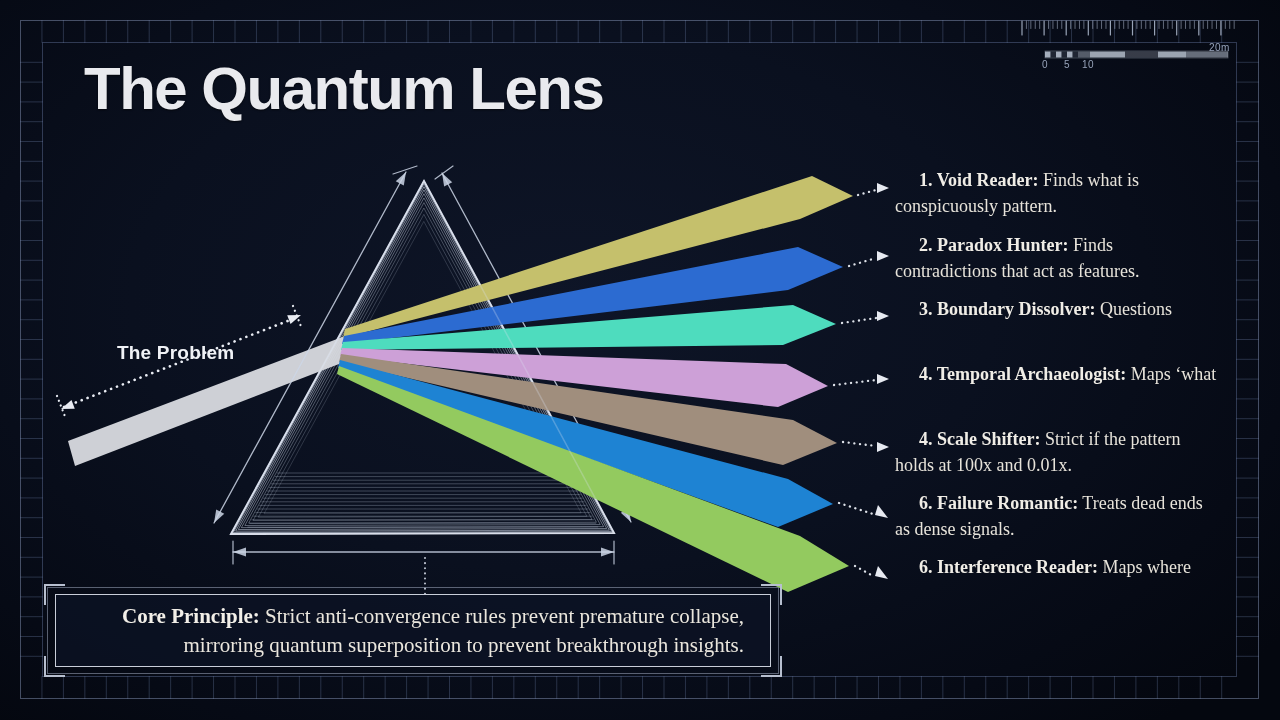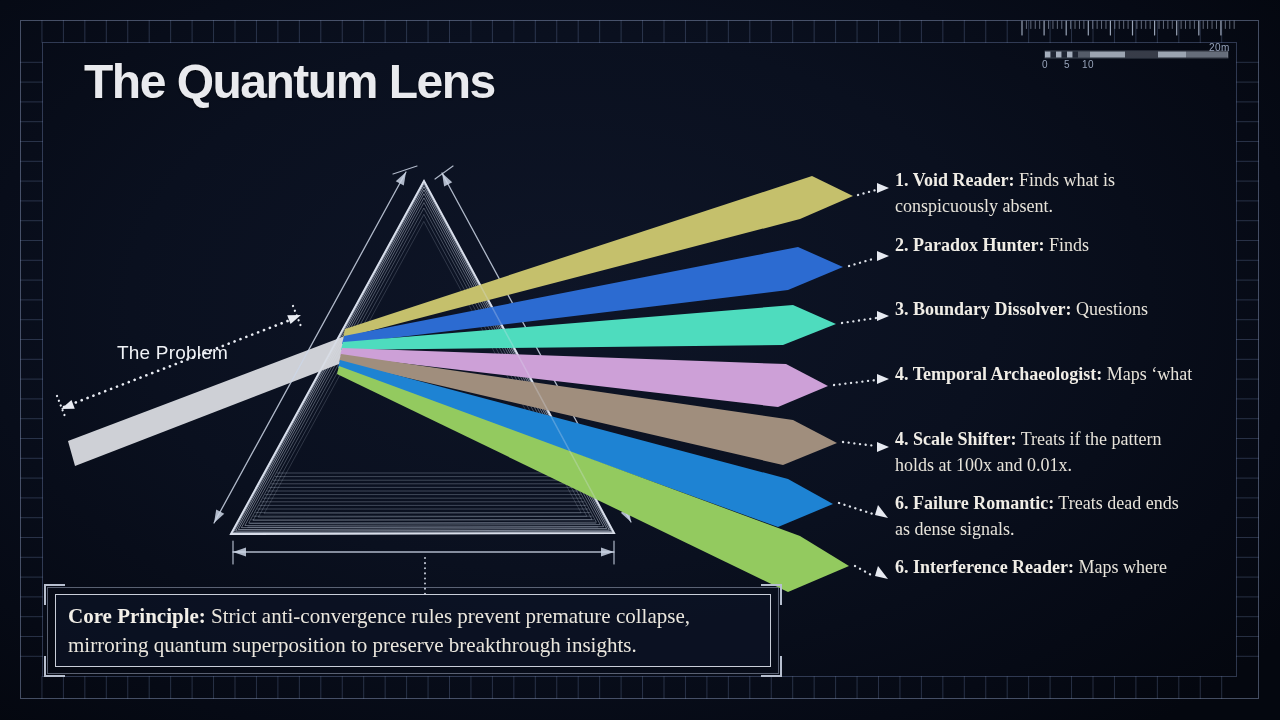--- a/index.html
+++ b/index.html
@@ -4,47 +4,47 @@
 <style>
   html,body{margin:0;padding:0;background:#04060d;}
   .stage{
     position:relative;width:1280px;height:720px;overflow:hidden;
     background:radial-gradient(ellipse 900px 560px at 44% 42%, #0e1527 0%, #0a101f 48%, #060a15 82%, #04070f 100%);
     font-family:"Liberation Sans", sans-serif;
   }
   svg.bp{position:absolute;left:0;top:0;}
   .title{
     position:absolute;left:84px;top:56px;margin:0;
-    font-size:48px;font-weight:bold;letter-spacing:-1.5px;line-height:1.1;
+    font-size:60px;font-weight:bold;letter-spacing:-1.5px;line-height:1.1;
     color:#e9eaee;text-shadow:0 1px 2px rgba(0,0,0,.6);
   }
   .problem-label{
     position:absolute;left:117px;top:342px;
-    font-size:19px;font-weight:normal;color:#f0f2f6;letter-spacing:.2px;
+    font-size:19px;font-weight:bold;color:#f0f2f6;letter-spacing:.2px;
   }
   .lens{
     position:absolute;left:895px;width:368px;
     font-family:"Liberation Serif", serif;font-size:18px;line-height:26px;
     color:#e7e3da;
   }
-  .lens b{color:#f0ede6;}
+  .lens b{color:#f0ede6;margin-left:24px;}
   .core-outer{
     position:absolute;left:47px;top:587px;width:730px;height:85px;
     border:1px solid rgba(172,182,204,.5);
   }
   .corner{position:absolute;width:19px;height:19px;border:0 solid #b7bfcf;}
   .c-tl{left:-4px;top:-4px;border-left-width:2px;border-top-width:2px;}
   .c-tr{right:-4px;top:-4px;border-right-width:2px;border-top-width:2px;}
   .c-bl{left:-4px;bottom:-4px;border-left-width:2px;border-bottom-width:2px;}
   .c-br{right:-4px;bottom:-4px;border-right-width:2px;border-bottom-width:2px;}
   .core-inner{
     position:absolute;left:7px;top:6px;right:7px;bottom:6px;
     border:1.5px solid #c9ced9;background:rgba(13,19,37,.72);
     font-family:"Liberation Serif", serif;font-size:21px;line-height:28.5px;color:#eae6dd;
-    padding:7px 26px 0 12px;box-sizing:border-box;
+    padding:7px 26px 0 12px;box-sizing:border-box;text-align:right;
   }
   .core-inner b{color:#f2efe8;}
   .scale-num{
     position:absolute;font-size:10px;color:#97a3b9;letter-spacing:.5px;
   }
 </style>
 </head>
 <body>
 
 <div class="stage">
@@ -374,38 +374,38 @@
         <line x1="424" y1="181" x2="614" y2="533" stroke="rgba(218,227,242,0.28)" stroke-width="1.5" stroke-linecap="round"></line>
         <line x1="424" y1="181" x2="231" y2="534" stroke="rgba(218,227,242,0.45)" stroke-width="1.2" stroke-linecap="round"></line>
       </g>
   </svg>
 
   <h1 class="title">The Quantum Lens</h1>
 
   <div class="problem-label">The Problem</div>
 
   <div>
-    <div class="lens" style="top:167px"><b>1. Void Reader:</b> <span>Finds what is</span><br><span>conspicuously absent.</span></div>
-    <div class="lens" style="top:232px"><b>2. Paradox Hunter:</b> <span>Finds</span><br></div>
+    <div class="lens" style="top:167px"><b>1. Void Reader:</b> <span>Finds what is</span><br><span>conspicuously pattern.</span></div>
+    <div class="lens" style="top:232px"><b>2. Paradox Hunter:</b> <span>Finds</span><br><span>contradictions that act as features.</span></div>
     <div class="lens" style="top:296px"><b>3. Boundary Dissolver:</b> <span>Questions</span><br></div>
     <div class="lens" style="top:361px"><b>4. Temporal Archaeologist:</b> <span>Maps ‘what</span><br></div>
-    <div class="lens" style="top:426px"><b>4. Scale Shifter:</b> <span>Treats if the pattern</span><br><span>holds at 100x and 0.01x.</span></div>
+    <div class="lens" style="top:426px"><b>4. Scale Shifter:</b> <span>Strict if the pattern</span><br><span>holds at 100x and 0.01x.</span></div>
     <div class="lens" style="top:490px"><b>6. Failure Romantic:</b> <span>Treats dead ends</span><br><span>as dense signals.</span></div>
     <div class="lens" style="top:554px"><b>6. Interference Reader:</b> <span>Maps where</span><br></div>
   </div>
 
   <div class="core-outer">
     <span class="corner c-tl"></span>
     <span class="corner c-tr"></span>
     <span class="corner c-bl"></span>
     <span class="corner c-br"></span>
     <div class="core-inner">
       <b>Core Principle:</b>
       <span>Strict anti-convergence rules prevent premature collapse,</span><br>
-      <span>mirroring quantum superposition to preserve breakthrough insights.</span>
+      <span>mirroring quantum superposition to prevent breakthrough insights.</span>
     </div>
   </div>
 
   <span class="scale-num" style="left:1042px;top:59px">0</span>
   <span class="scale-num" style="left:1064px;top:59px">5</span>
   <span class="scale-num" style="left:1082px;top:59px">10</span>
   <span class="scale-num" style="left:1209px;top:42px">20m</span>
 </div>
 
 </body></html>

